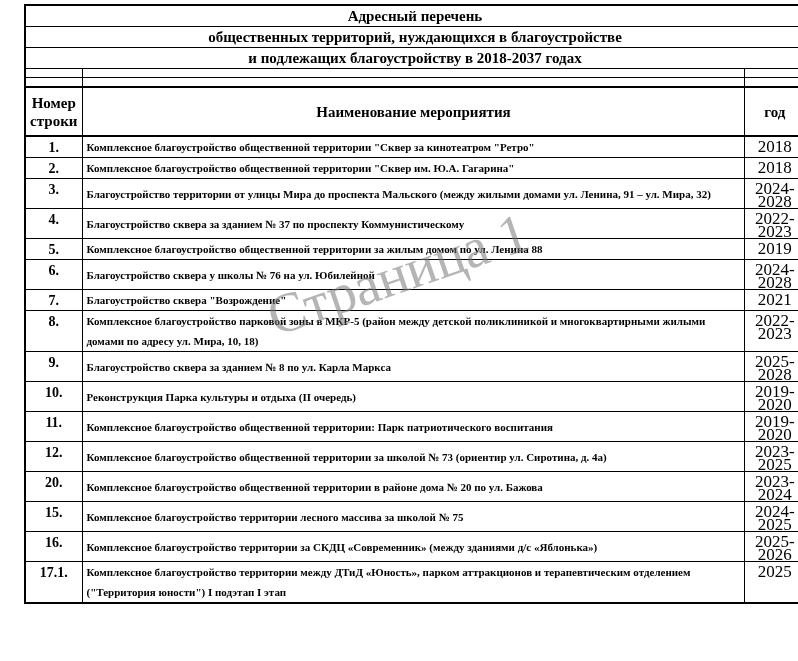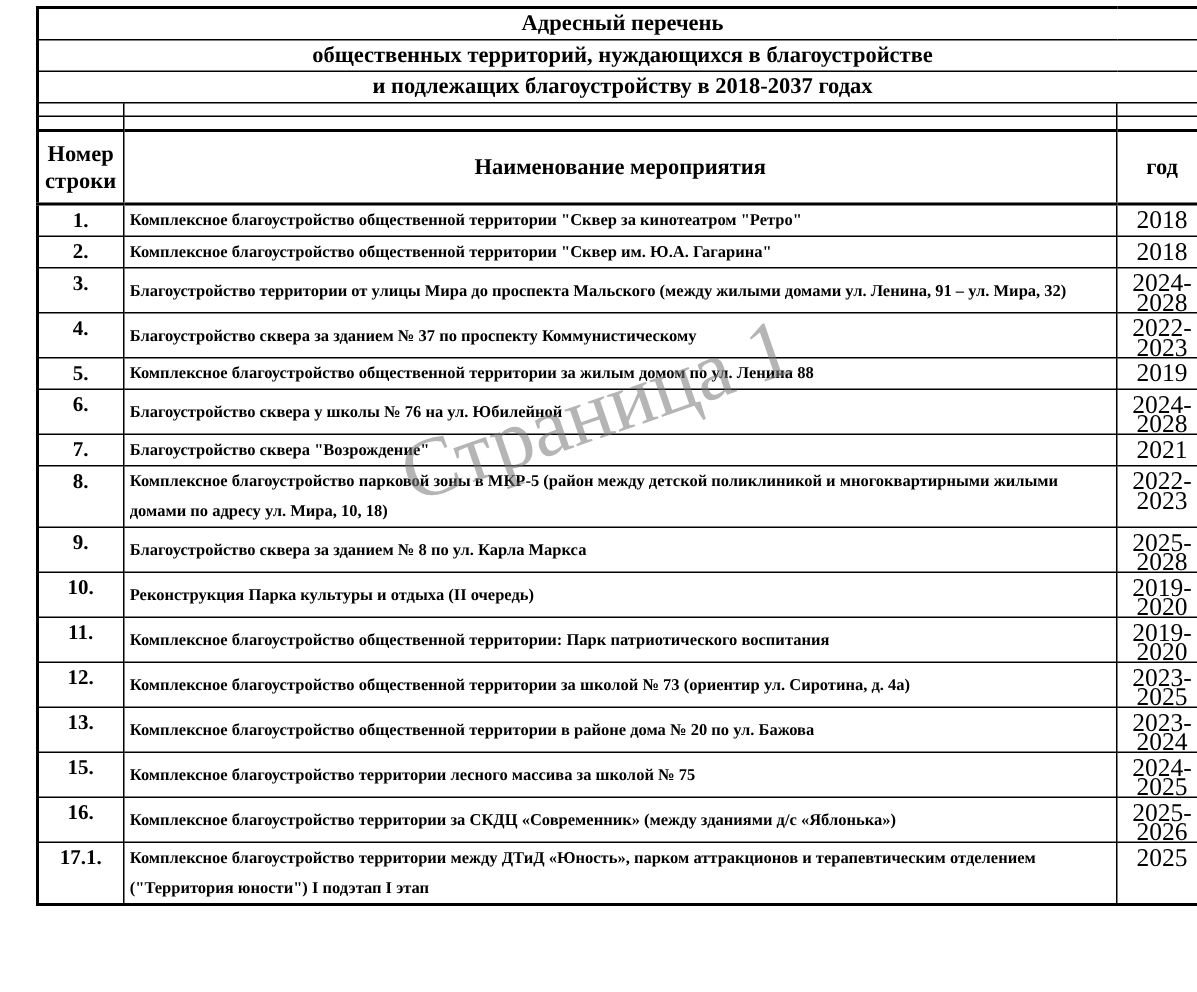--- a/index.html
+++ b/index.html
@@ -174,21 +174,21 @@
         <td class="num">11.</td>
         <td class="name">Комплексное благоустройство общественной территории: Парк патриотического воспитания</td>
         <td class="year">2019-2020</td>
       </tr>
       <tr>
         <td class="num">12.</td>
         <td class="name">Комплексное благоустройство общественной территории за школой № 73 (ориентир ул. Сиротина, д. 4а)</td>
         <td class="year">2023-2025</td>
       </tr>
       <tr>
-        <td class="num">13.</td>
+        <td class="num">20.</td>
         <td class="name">Комплексное благоустройство общественной территории в районе дома № 20 по ул. Бажова</td>
         <td class="year">2023-2024</td>
       </tr>
       <tr>
         <td class="num">15.</td>
         <td class="name">Комплексное благоустройство территории лесного массива за школой № 75</td>
         <td class="year">2024-2025</td>
       </tr>
       <tr>
         <td class="num">16.</td>

